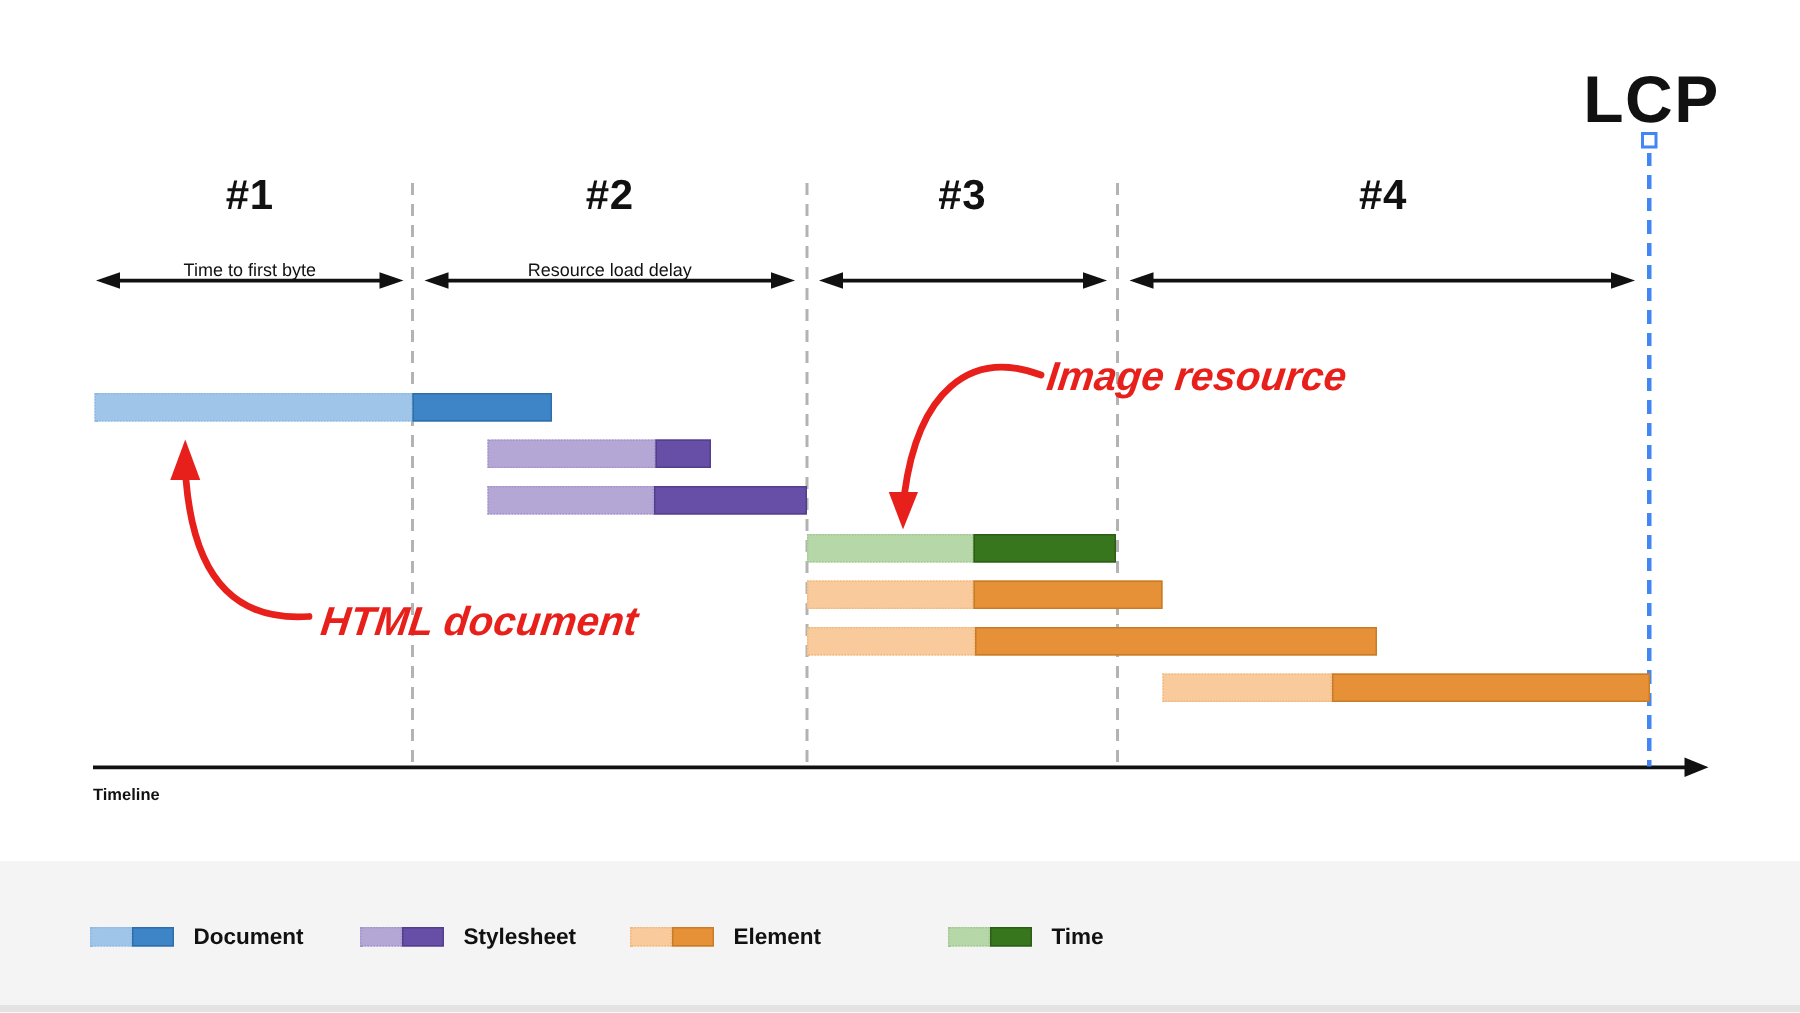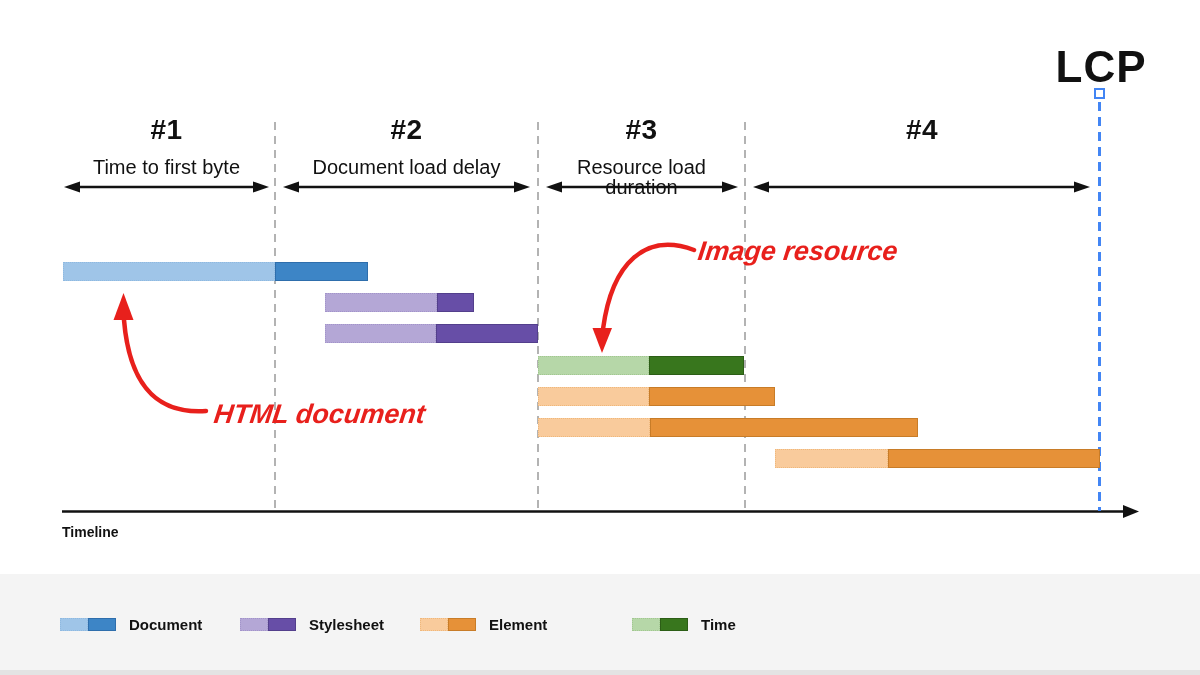--- a/index.html
+++ b/index.html
@@ -20,21 +20,21 @@
   .ink-fill{fill:var(--ink);}
   .red-stroke{stroke:var(--annotation-red);stroke-width:4.5;fill:none;stroke-linecap:round;}
   .red-fill{fill:var(--annotation-red);}
 
   .phase{position:absolute;top:114px;text-align:center;}
   #phase-1{left:62px;width:209px;}
   #phase-2{left:277px;width:259px;}
   #phase-3{left:540px;width:203px;}
   #phase-4{left:747px;width:350px;}
   .phase-number{font-size:28px;font-weight:700;line-height:32px;letter-spacing:.5px;}
-  .phase-label{font-size:20px;font-weight:500;line-height:20px;margin-top:11px;}
+  .phase-label{font-size:12px;font-weight:500;line-height:20px;margin-top:24px;}
 
   #lcp-label{position:absolute;left:1036px;top:42px;width:130px;text-align:center;
     font-size:44px;font-weight:800;letter-spacing:1px;}
 
   .divider{position:absolute;top:122px;height:389px;width:2px;
     background:repeating-linear-gradient(to bottom,var(--divider) 0 8px,transparent 8px 14px);}
   .lcp-line{position:absolute;top:102px;height:409px;width:3px;
     background:repeating-linear-gradient(to bottom,var(--lcp-line) 0 9px,transparent 9px 15px);}
   .lcp-marker{position:absolute;top:88px;width:11px;height:11px;box-sizing:border-box;
     border:2.5px solid var(--lcp-line);background:#fff;}
@@ -47,21 +47,21 @@
   .light-script{background:var(--script-light);border:1px dotted #efb87c;}
   .dark-script{background:var(--script-dark);border:1.5px solid #c87c28;}
   .light-image{background:var(--image-light);border:1px dotted #a2c791;}
   .dark-image{background:var(--image-dark);border:1.5px solid #2c5e16;}
 
   .annotation{position:absolute;color:var(--annotation-red);font-size:27px;font-weight:700;
     font-style:italic;transform:skewX(-7deg);white-space:nowrap;}
   #annot-html{left:214px;top:399px;}
   #annot-image{left:698px;top:236px;}
 
-  #timeline-label{position:absolute;left:62px;top:524px;font-size:14px;font-weight:700;}
+  #timeline-label{position:absolute;left:62px;top:524px;font-size:11px;font-weight:700;}
 
   #legend-band{position:absolute;left:0;top:574px;width:1200px;height:101px;box-sizing:border-box;
     background:var(--legend-bg);border-bottom:5px solid #e3e3e3;}
   .legend-item{position:absolute;top:611px;height:26px;display:flex;align-items:center;}
   #legend-document{left:60px;} #legend-stylesheet{left:240px;}
   #legend-script{left:420px;} #legend-image{left:632px;}
   .swatch{display:flex;}
   .swatch .seg{position:static;width:28px;height:13px;}
   .legend-label{margin-left:13px;font-size:15px;font-weight:700;}
 </style>
@@ -107,25 +107,24 @@
       <polygon class="red-fill" points="602,353 592.5,328 612,328"></polygon>
     </g>
   </svg>
 
   <div class="phase" id="phase-1">
     <div class="phase-number">#1</div>
     <div class="phase-label">Time to first byte</div>
   </div>
   <div class="phase" id="phase-2">
     <div class="phase-number">#2</div>
-    <div class="phase-label">Document load delay</div>
+    <div class="phase-label">Resource load delay</div>
   </div>
   <div class="phase" id="phase-3">
     <div class="phase-number">#3</div>
-    <div class="phase-label">Resource load duration</div>
   </div>
   <div class="phase" id="phase-4">
     <div class="phase-number">#4</div>
   </div>
 
   <div id="lcp-label">LCP</div>
 
   <div id="lines-layer">
       <div class="divider" style="left: 274px;"></div>
       <div class="divider" style="left: 537px;"></div>

